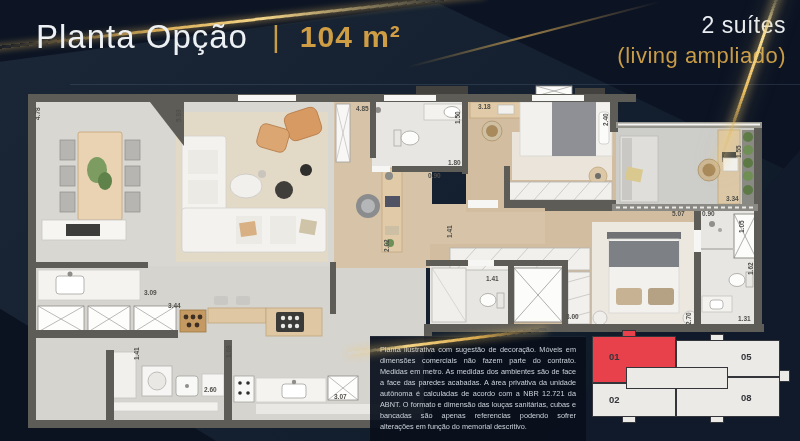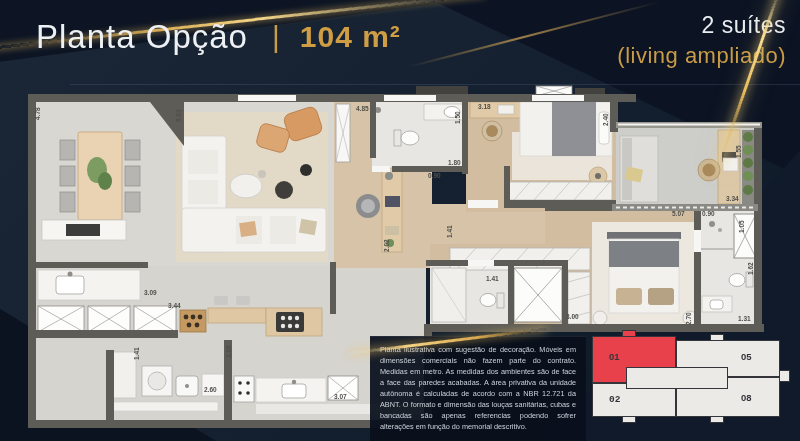--- a/index.html
+++ b/index.html
@@ -33,21 +33,21 @@
   #header-rule{position:absolute;left:70px;top:84px;width:730px;height:1px;z-index:1;background:rgba(145,170,205,.16);}
   #plan-svg{position:absolute;left:0;top:0;z-index:2;}
   #disclaimer{position:absolute;left:370px;top:336px;width:216px;height:105px;z-index:4;
     background:rgba(9,15,27,.93);border-top:1px solid rgba(120,140,170,.15);
     color:#ccd2da;font-size:7.3px;line-height:1.5;text-align:justify;padding:8px 10px;box-sizing:border-box;}
   #keyplan{position:absolute;left:592px;top:330px;width:256px;height:111px;z-index:4;padding-left:20px;}
   .unit{position:absolute;background:#eceae6;border:1.5px solid #34353b;box-sizing:border-box;}
   .unit-label{position:absolute;font-size:9.5px;font-weight:700;color:#34353b;}
   #unit-01{left:0;top:6px;width:84px;height:47px;background:#e8414b;}
   #unit-05{left:84px;top:10px;width:104px;height:37px;}
-  #unit-02{left:0;top:53px;width:84px;height:34px;font-family:Liberation Mono, monospace;}
+  #unit-02{left:0;top:53px;width:84px;height:34px;}
   #unit-06{left:84px;top:47px;width:104px;height:40px;}
   #core{left:34px;top:37px;width:102px;height:22px;z-index:2;}
   .tab{position:absolute;background:#eceae6;border:1.5px solid #34353b;box-sizing:border-box;}
 </style>
 </head>
 <body>
 
 <div id="stage">
   <div class="facet" id="facet-tl"></div>
   <div class="facet" id="facet-tr"></div>

